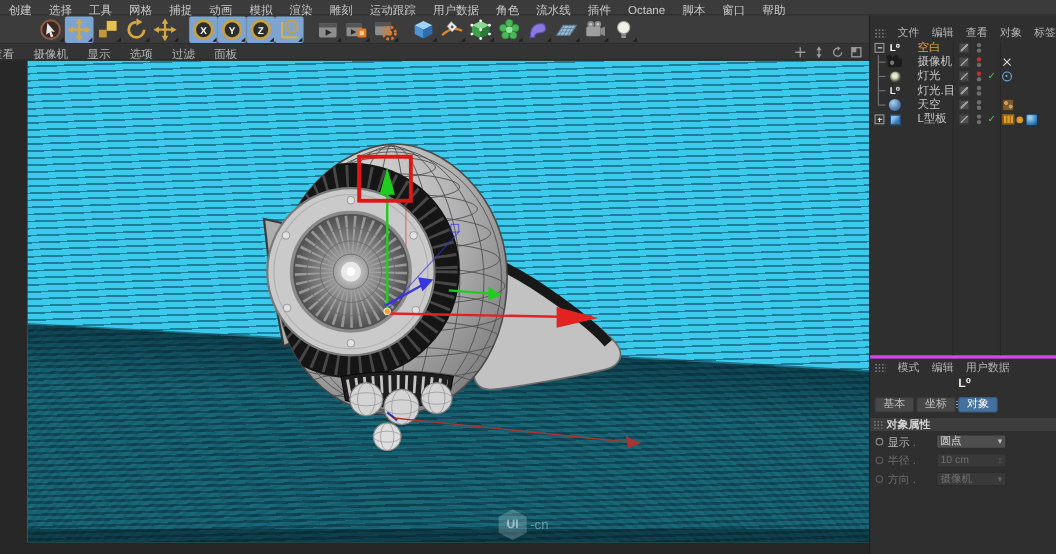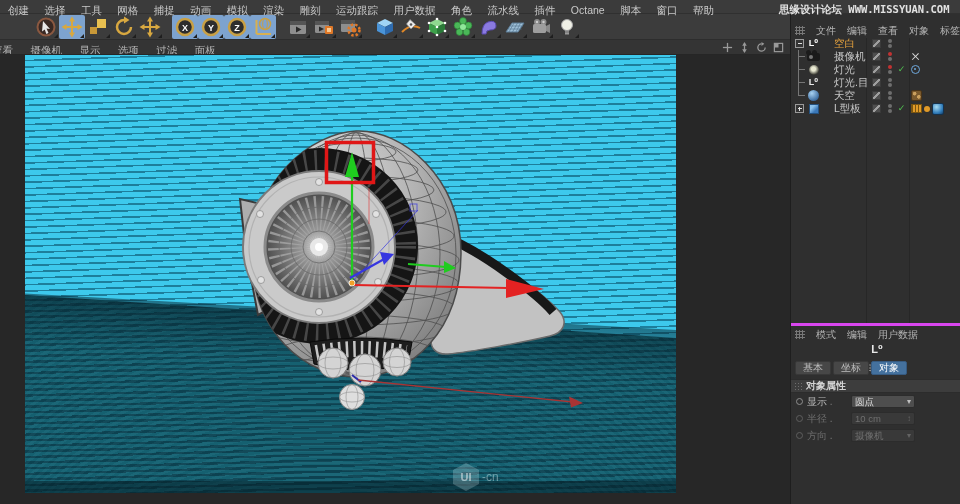--- a/index.html
+++ b/index.html
@@ -20,21 +20,21 @@
 
   
   #vpmenu{position:absolute;left:0;top:40px;width:790px;height:15px;background:#343434;border-bottom:1px solid #262626;white-space:nowrap;overflow:hidden;z-index:4;}
   #vpmenu .vmi{display:inline-block;font-size:10.5px;line-height:15px;color:#b5b5b5;margin-right:13px;}
   #vpmenu .vmi:first-child{margin-left:-8px;}
   #vpcorner{position:absolute;right:5px;top:1px;display:flex;gap:4px;align-items:center;}
   #vpcorner span{display:flex;width:13px;height:13px;align-items:center;justify-content:center;}
 
   
   #vframe{position:absolute;left:0;top:55px;width:790px;height:449px;background:#272727;}
-  #viewport{position:absolute;left:25px;top:0;width:651px;height:438px;overflow:hidden;background:#0f766e;}
+  #viewport{position:absolute;left:25px;top:0;width:765px;height:438px;overflow:hidden;background:#0f766e;}
   .vp-sky{position:absolute;inset:0;background:repeating-linear-gradient(178deg,#3dc9ec 0px,#3dc9ec 4.8px,#1d7e9b 4.8px,#1d7e9b 6.4px);}
   .vp-floor{position:absolute;inset:0;background:repeating-linear-gradient(178.5deg,#156070 0px,#156070 3.2px,#0d4251 3.2px,#0d4251 5.6px);clip-path:polygon(0 54.8%,100% 64.6%,100% 100%,0 100%);}
   .vp-floor::after{content:"";position:absolute;inset:0;background:repeating-radial-gradient(circle at 45% 170%,rgba(140,230,250,.05) 0 3px,transparent 3px 6px);}
   .vp-shade{position:absolute;left:-10px;top:238px;width:810px;height:52px;transform:rotate(3.2deg);transform-origin:left top;background:linear-gradient(to bottom,rgba(4,30,40,.5),rgba(4,30,40,0));}
   .vp-bottomband{position:absolute;left:0;bottom:0;width:100%;height:12px;background:rgba(3,25,33,.5);}
   #scene{position:absolute;left:0;top:0;}
 
   
   #wm-top{position:absolute;left:779px;top:3px;z-index:60;font-family:"DejaVu Sans Mono","Liberation Mono",monospace;font-size:10.5px;font-weight:bold;color:#e2e2e2;letter-spacing:0;white-space:nowrap;}
   #wm-bottom{position:absolute;left:428px;top:408px;display:flex;align-items:center;gap:3px;opacity:.75;}
@@ -672,14 +672,13 @@
       <div class="am-row dis">
         <span class="kcirc"></span>
         <span class="am-lab">方向</span>
         <span class="dd">
             <span class="v">摄像机</span>
           </span>
       </div>
     </div>
   </div>
 
-  <div id="wm-top">思缘设计论坛 WWW.MISSYUAN.COM</div>
 </div>
 
 </body></html>

